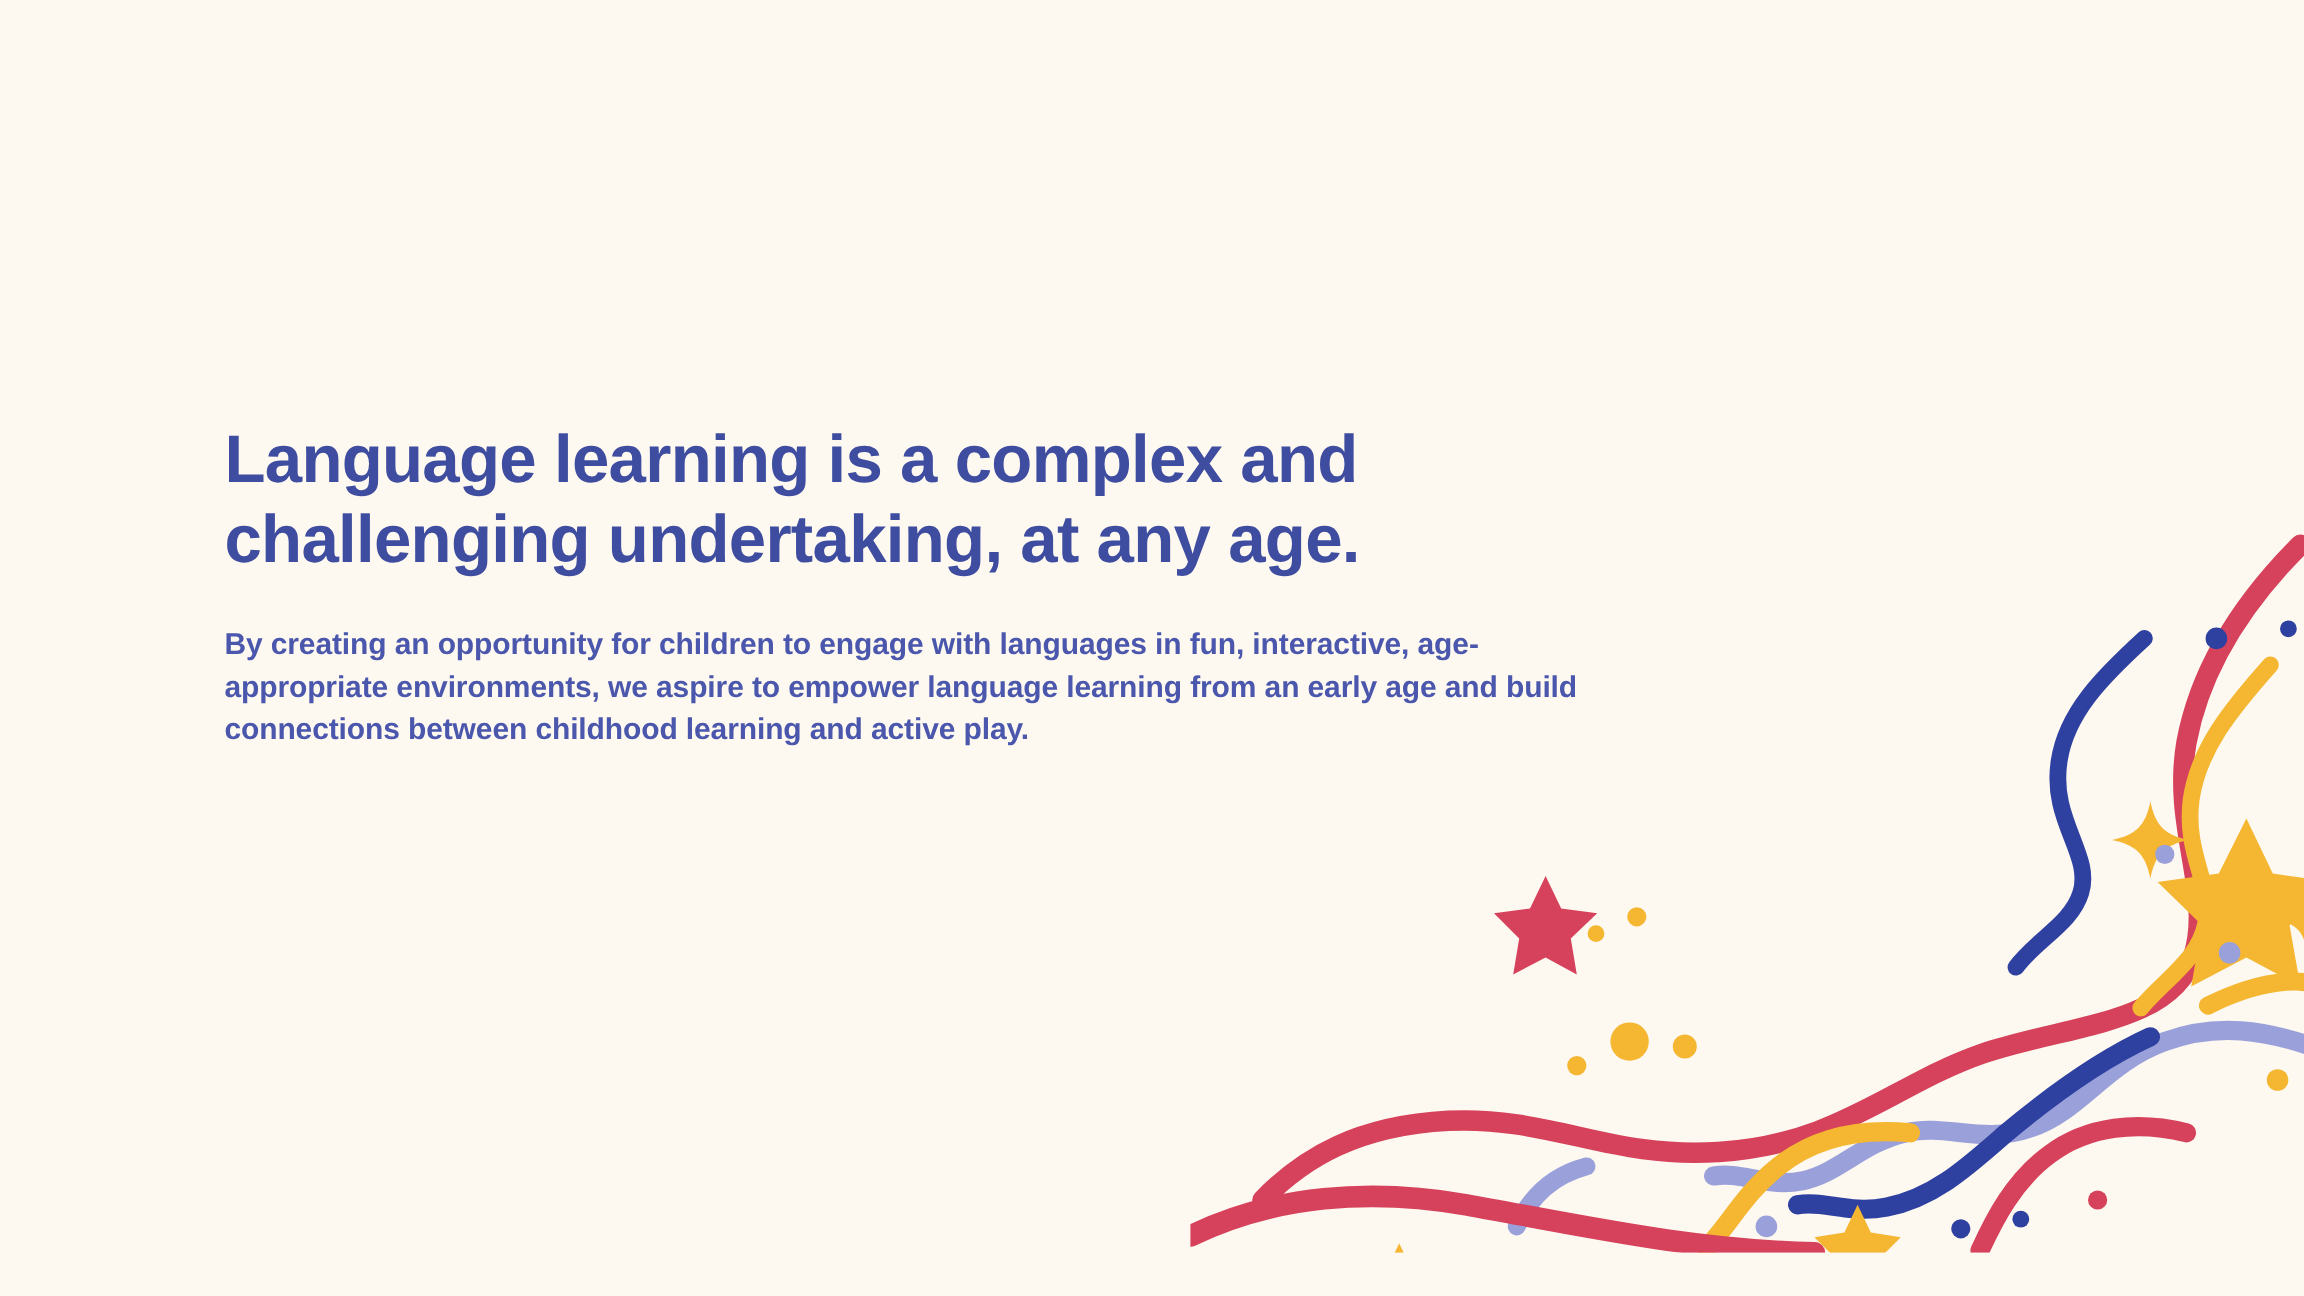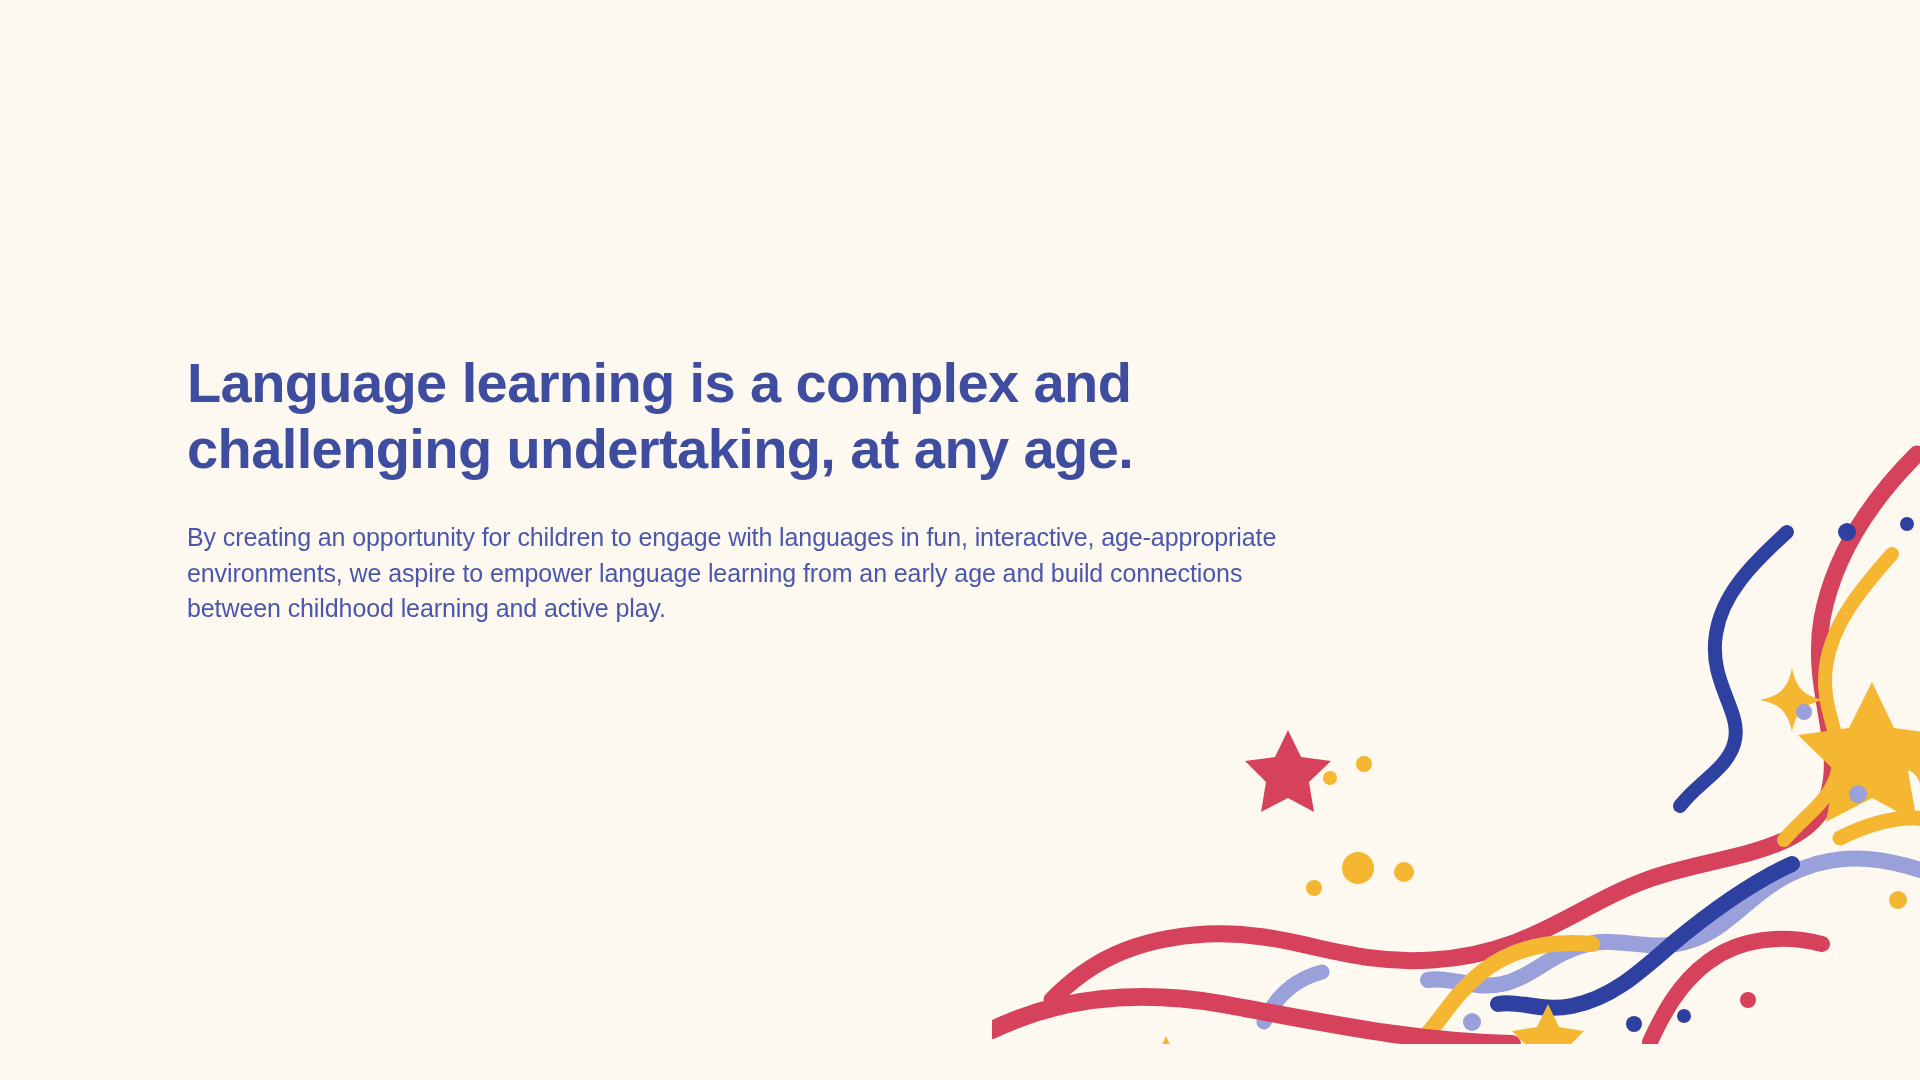--- a/index.html
+++ b/index.html
@@ -35,21 +35,21 @@
     font-weight:bold;
     letter-spacing:-0.6px;
     color:#3F4DA0;
     margin:0 0 38px 0;
     max-width:1160px;
   }
 
   .body-copy {
     font-size:25px;
     line-height:1.42;
-    font-weight:normal;
+    font-weight:bold;
     color:#4A57AC;
     max-width:1150px;
     letter-spacing:-0.1px;
   }
 
   
   #decor {
     position:absolute;
     right:0;
     bottom:0;

